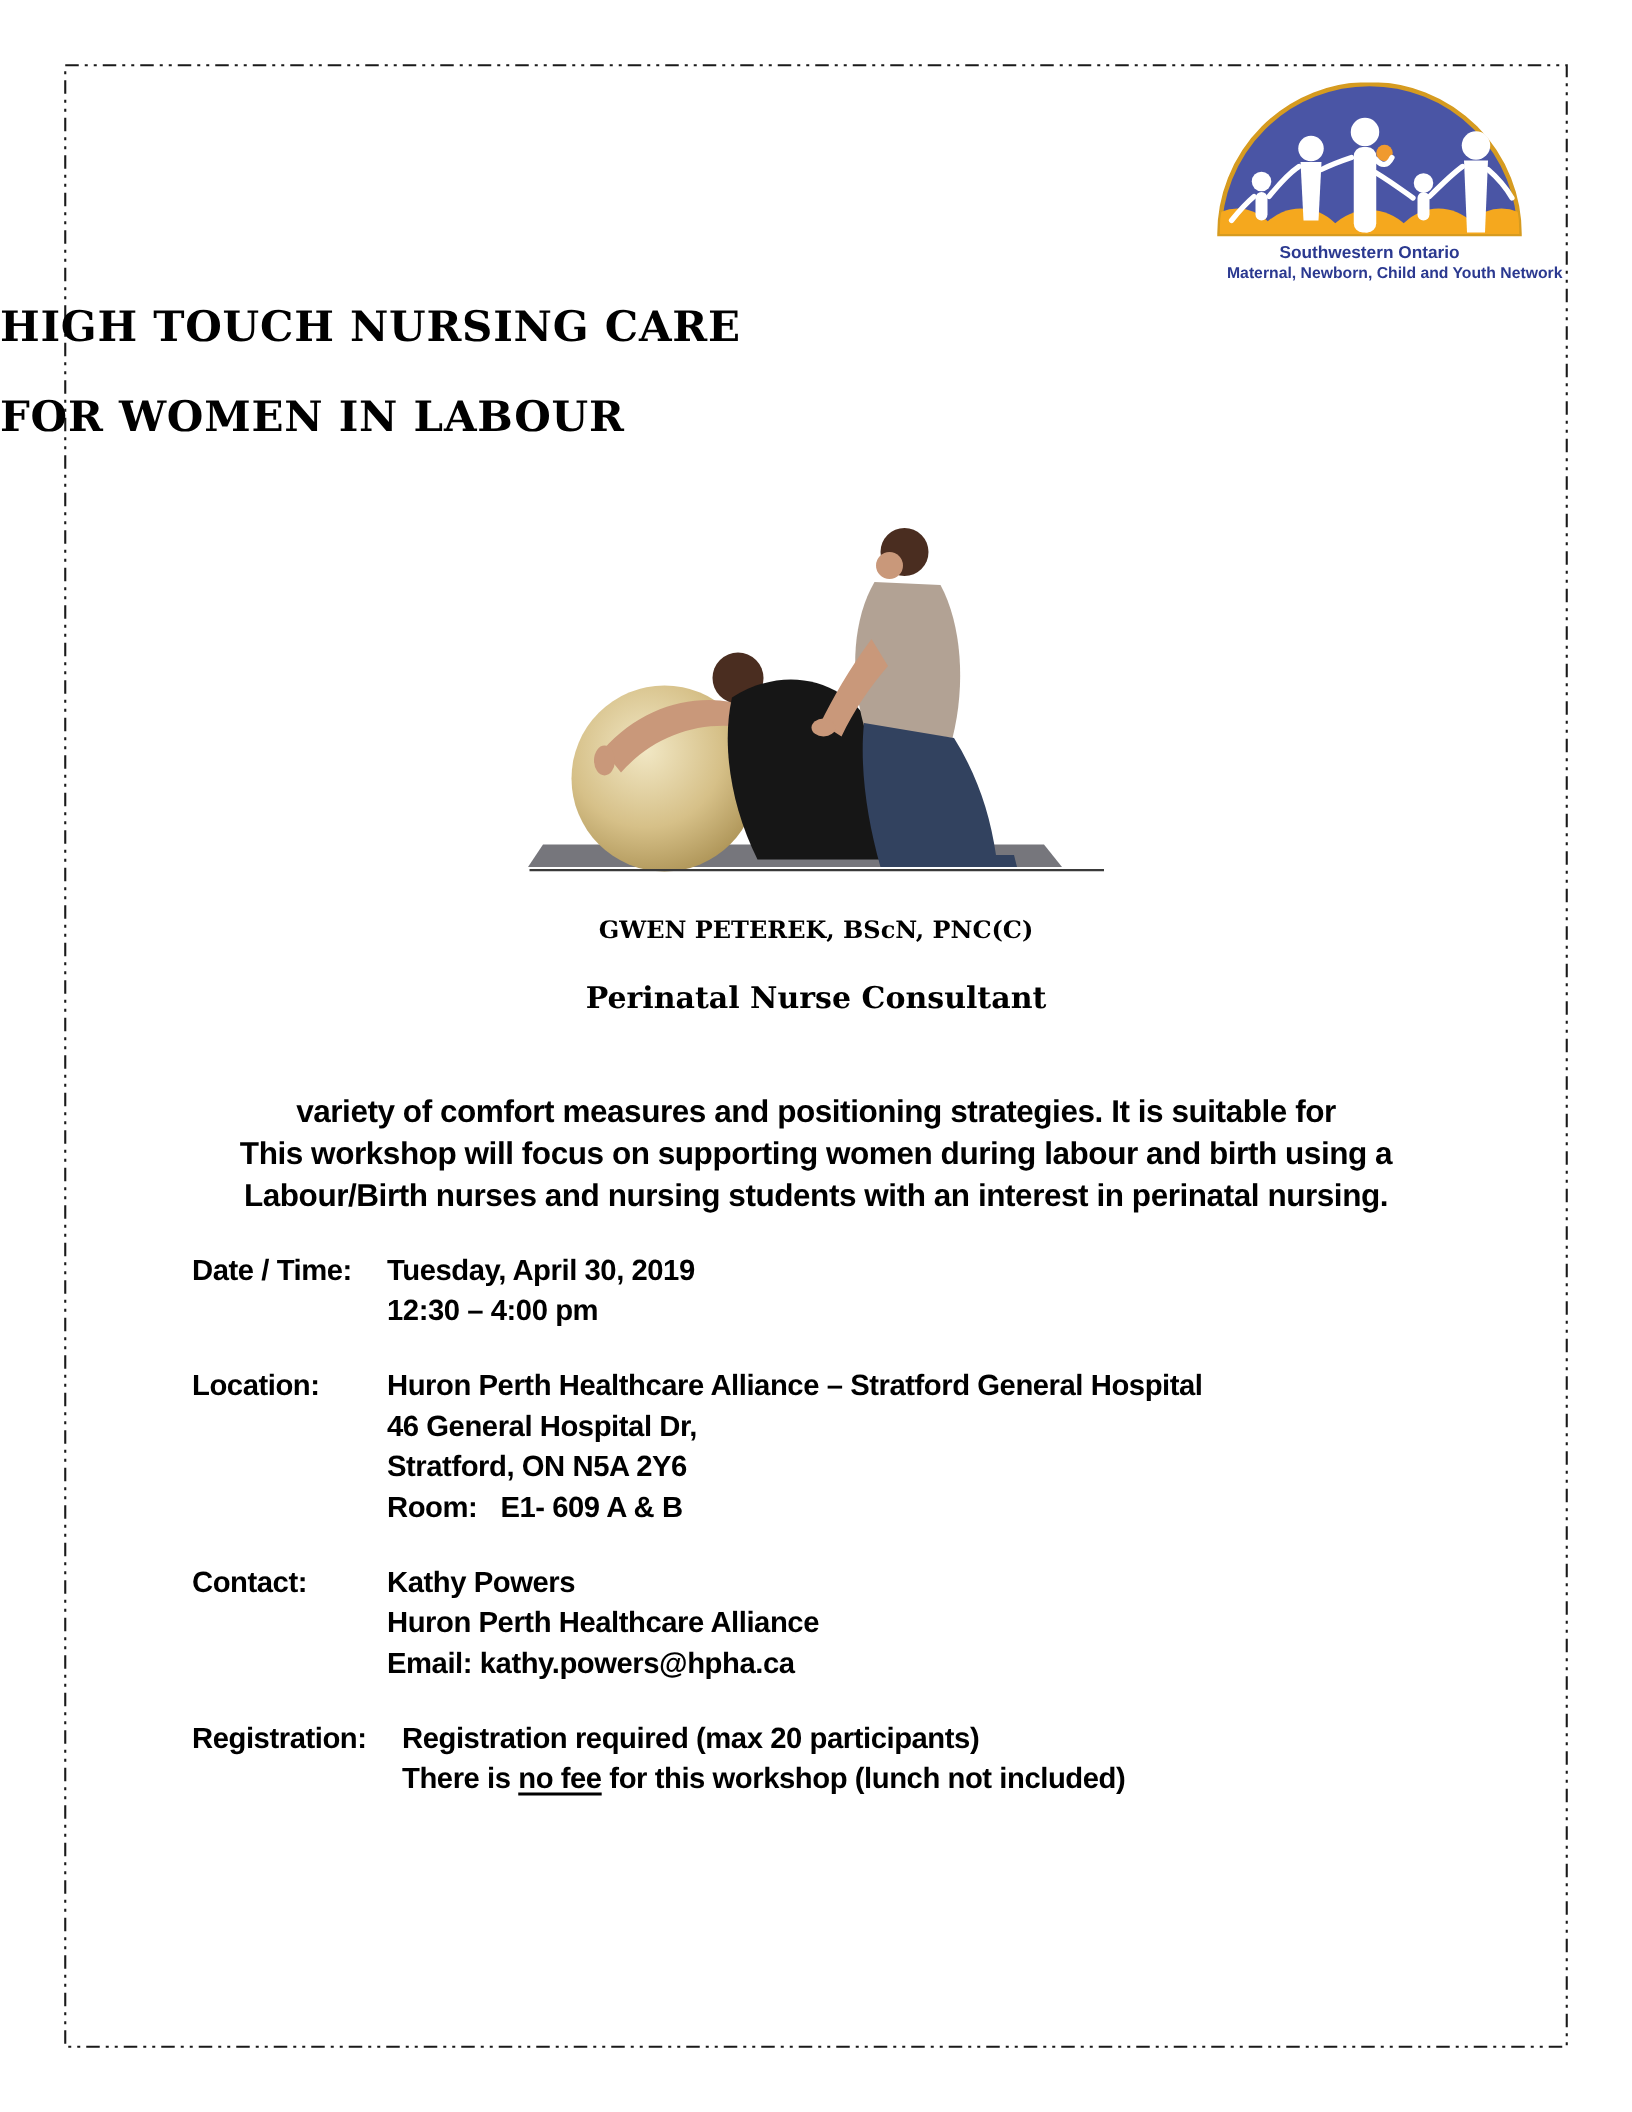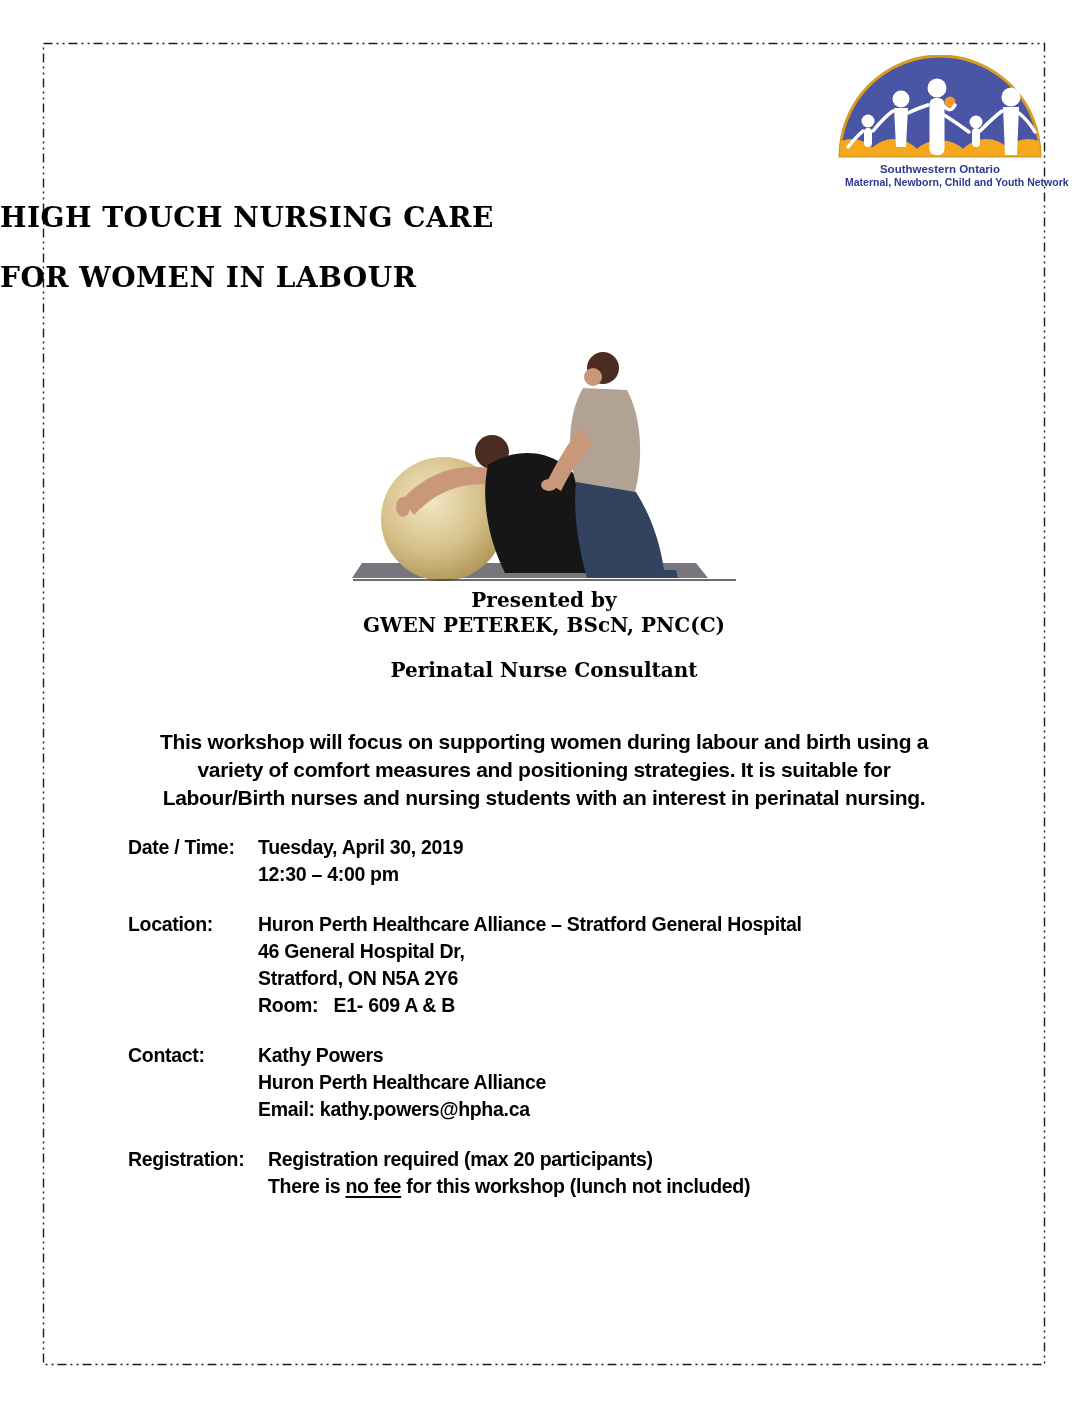--- a/index.html
+++ b/index.html
@@ -3,41 +3,41 @@
 <meta charset="utf-8">
 <style>
   html,body{margin:0;padding:0;background:#ffffff;}
   .page{
     position:relative;width:1088px;height:1408px;background:#ffffff;
     font-family:"Liberation Sans",sans-serif;color:#000;overflow:hidden;
   }
   .border-svg{position:absolute;left:0;top:0;width:1088px;height:1408px;pointer-events:none;}
 
   
-  .logo{position:absolute;top:55px;left:832px;width:216px;text-align:center;}
+  .logo{position:absolute;top:55px;left:805px;width:216px;text-align:center;}
   .logo svg{display:block;width:212px;height:106px;margin:0 auto;}
   .logo-line{font-weight:bold;color:#2b3990;line-height:13px;white-space:nowrap;}
   .logo-line.l1{font-size:11.5px;margin-top:2px;}
   .logo-line.l2{font-size:10.5px;margin-left:13px;}
 
   
   .title{position:absolute;top:201px;left:0;width:100%;text-align:left;
     font-family:"DejaVu Serif","Liberation Serif",serif;font-weight:700;font-size:28px;
     letter-spacing:.5px;line-height:33px;}
   .title .t2{margin-top:27px;}
 
   
   .photo{position:absolute;left:340px;top:332px;width:400px;height:250px;}
   .photo svg{display:block;width:400px;height:250px;}
 
   
   .presented{position:absolute;top:588px;left:0;width:100%;text-align:center;
     font-family:"DejaVu Serif","Liberation Serif",serif;font-weight:700;}
   .presented .p1{font-size:20px;line-height:24px;}
-  .presented .p2{font-size:20px;line-height:26px;}
+  .presented .p2{font-size:16px;line-height:26px;margin-top:19px;}
   .presented .p3{font-size:20px;line-height:24px;margin-top:20px;}
 
   
   .description{position:absolute;top:728px;left:124px;width:840px;text-align:center;
     font-size:21px;font-weight:bold;line-height:28px;letter-spacing:-.3px;}
 
   
   .details{position:absolute;top:834px;left:128px;width:810px;
     font-size:19.5px;font-weight:bold;line-height:27px;letter-spacing:-.3px;}
   .row{display:flex;margin-bottom:23px;justify-content:center;}
@@ -135,28 +135,27 @@
       <path d="M241,94 C 226,114 215,134 207,150 L 221,159 C 229,142 240,126 252,112 Z" fill="#c9987a"></path>
       <ellipse cx="209" cy="153" rx="8" ry="6" fill="#c9987a"></ellipse>
 
       <path d="M236,150 L296,160 C 311,184 320,210 324,238 L 336,238 L 338,246 L 247,246 C 238,214 233,180 236,150 Z" fill="#32425f"></path>
 
       <line x1="13" y1="248" x2="396" y2="248" stroke="#3a3a3a" stroke-width="1.5"></line>
     </svg>
   </div>
 
   <div class="presented">
-    <div class="p1">Presented by</div>
     <div class="p2">GWEN PETEREK, BScN, PNC(C)</div>
     <div class="p3">Perinatal Nurse Consultant</div>
   </div>
 
   <div class="description">
+    <div>variety of comfort measures and positioning strategies. It is suitable for</div>
     <div>This workshop will focus on supporting women during labour and birth using a</div>
-    <div>variety of comfort measures and positioning strategies. It is suitable for</div>
     <div>Labour/Birth nurses and nursing students with an interest in perinatal nursing.</div>
   </div>
 
   <div class="details">
 
     <div class="row row-date-time">
       <span class="label">Date / Time:</span>
       <span class="value">
         <div>Tuesday, April 30, 2019</div>
         <div>12:30 – 4:00 pm</div>

